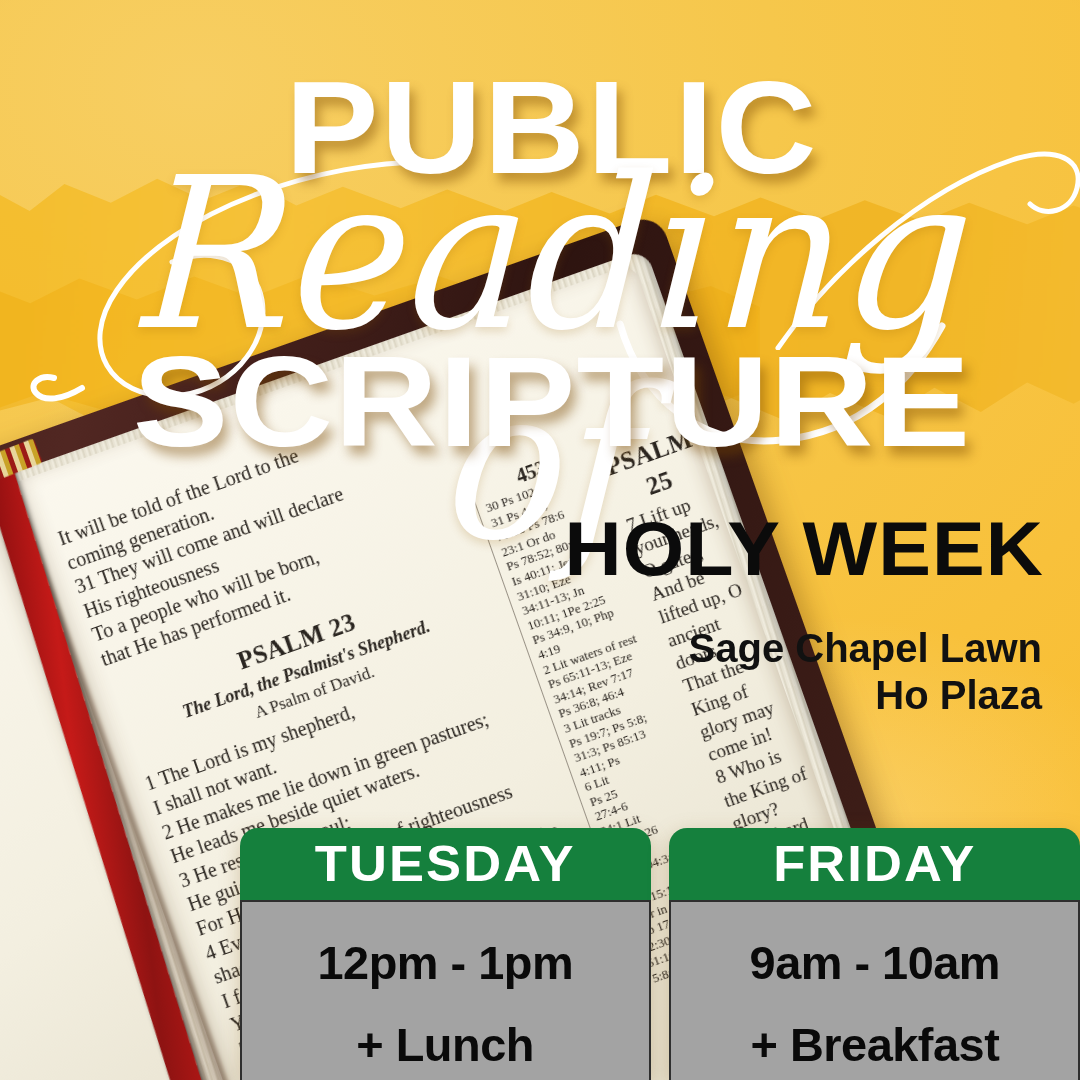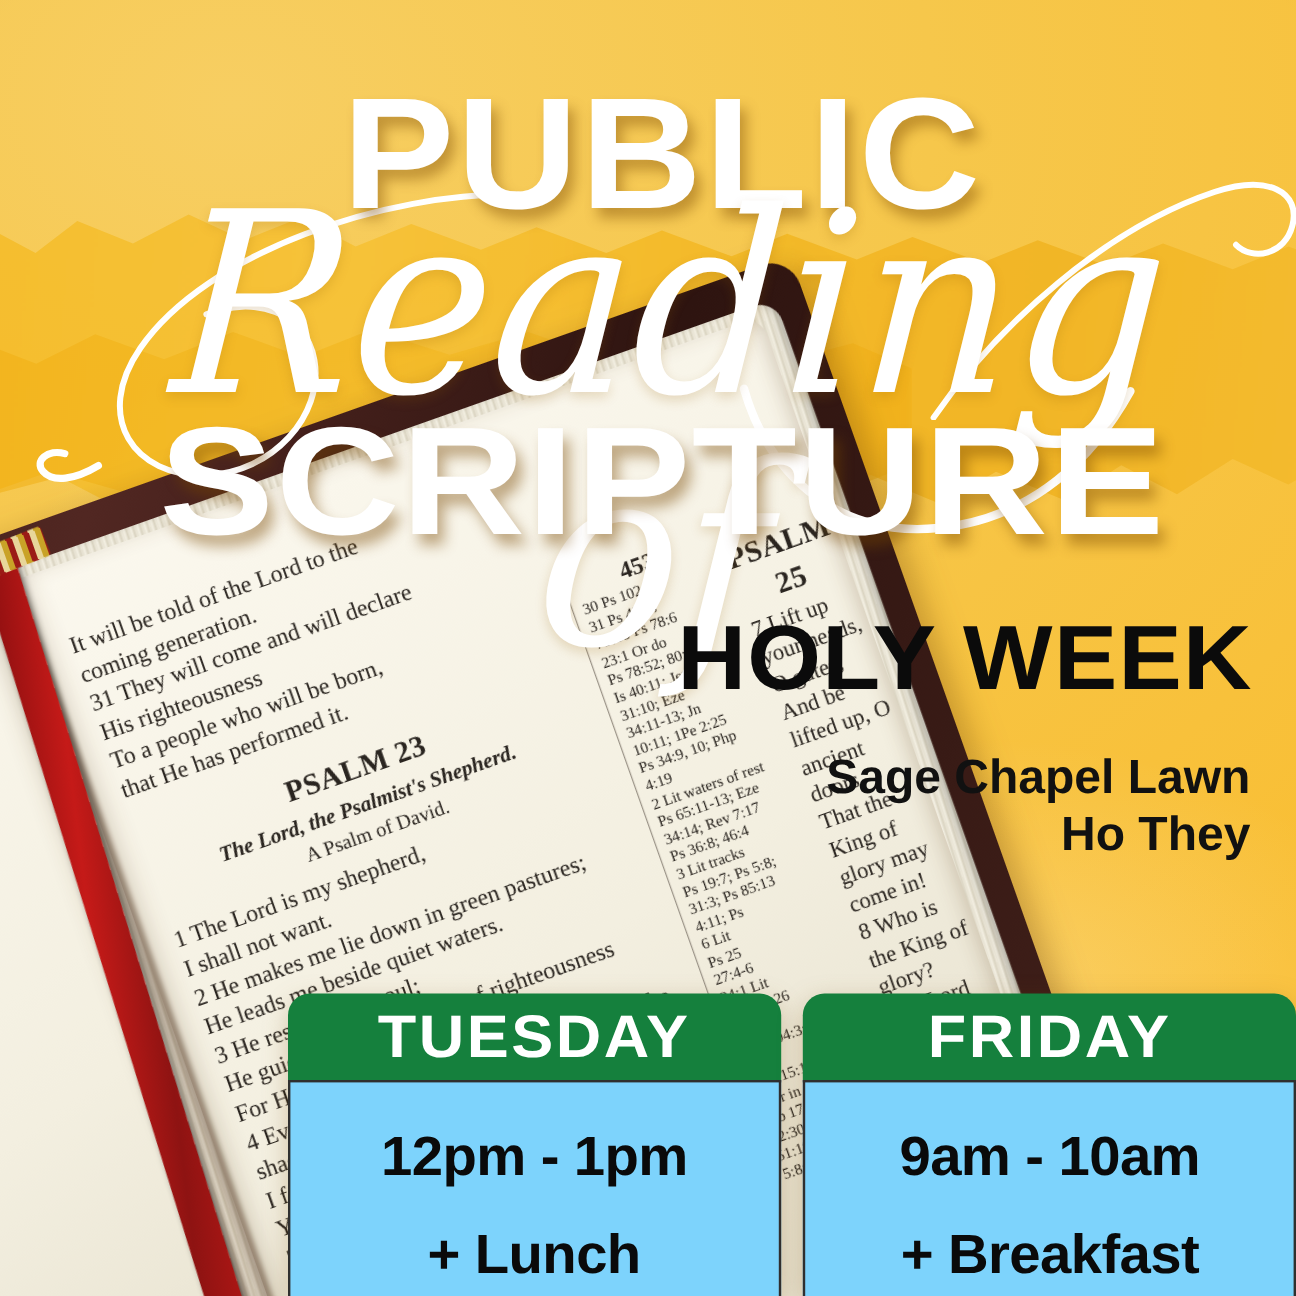--- a/index.html
+++ b/index.html
@@ -203,21 +203,21 @@
   .card-head span{
     font-family:"Liberation Sans", sans-serif;
     font-weight:bold;
     font-size:50px;
     letter-spacing:2px;
     color:#FFFFFF;
     transform:scaleX(1.05);
   }
   .card-body{
     flex:1;
-    background:#7dd3fc;
+    background:#a3a3a3;
     border-left:2px solid #2F2F2F;
     border-right:2px solid #2F2F2F;
     border-top:2px solid #2F2F2F;
     display:flex;flex-direction:column;
     align-items:center;justify-content:flex-start;
     padding-top:34px;
     gap:28px;
   }
   .card-time,.card-extra{
     font-family:"Liberation Sans", sans-serif;
@@ -360,21 +360,21 @@
     </svg>
 
     <div class="t-public">PUBLIC</div>
     <div class="t-script">Reading of</div>
     <div class="t-scripture">SCRIPTURE</div>
   </div>
 
   <div class="holy-week">HOLY WEEK</div>
   <div class="venue">
     <div>Sage Chapel Lawn</div>
-    <div>Ho They</div>
+    <div>Ho Plaza</div>
   </div>
 
   <div class="cards">
 
     <div class="card">
       <div class="card-head">
         <span>TUESDAY</span>
       </div>
       <div class="card-body">
         <div class="card-time">12pm - 1pm</div>

